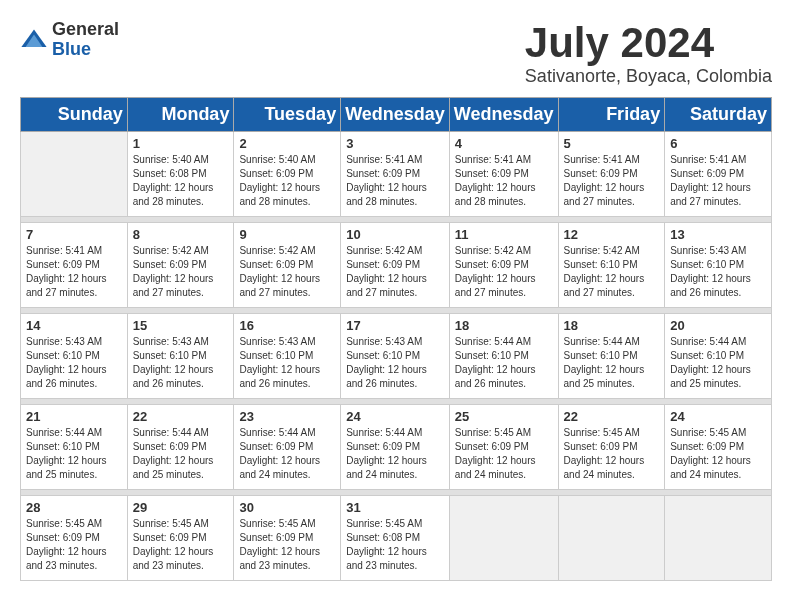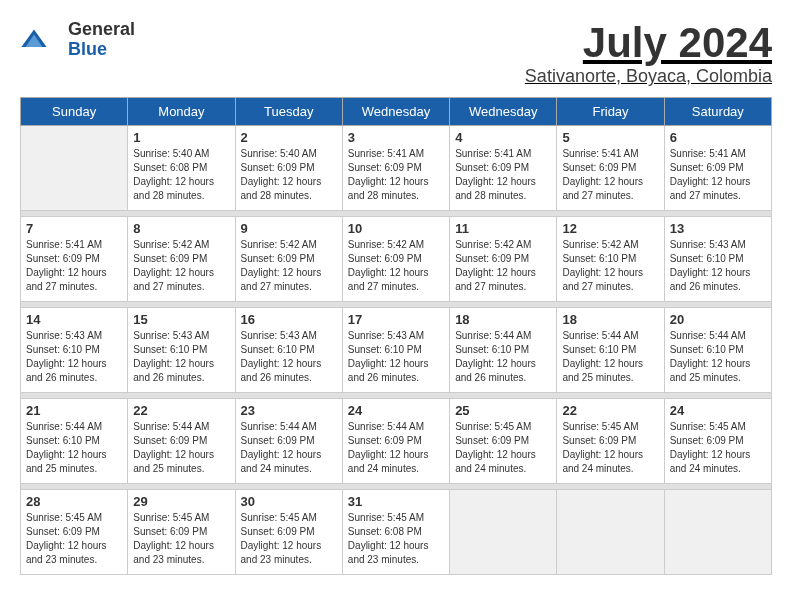--- a/index.html
+++ b/index.html
@@ -12,21 +12,21 @@
     }
     .header-area {
       display: flex;
       justify-content: space-between;
       align-items: flex-start;
       margin-bottom: 10px;
     }
     .logo {
       display: flex;
       align-items: center;
-      gap: 20px;
+      gap: 4px;
     }
     .logo-text {
       display: flex;
       flex-direction: column;
       line-height: 1.1;
     }
     .logo-general {
       font-size: 18px;
       font-weight: bold;
       color: #333;
@@ -34,22 +34,21 @@
     .logo-blue {
       font-size: 18px;
       font-weight: bold;
       color: #1a5fa8;
     }
     .logo-icon {
       width: 28px;
       height: 28px;
     }
     .title-area {
-      text-align: right;
-      text-decoration: underline;
+      text-align: left;
     }
     .main-title {
       font-size: 42px;
       font-weight: bold;
       color: #333;
       line-height: 1.1;
     }
     .subtitle {
       font-size: 18px;
       color: #404040;
@@ -58,23 +57,23 @@
       width: 100%;
       border-collapse: collapse;
       font-size: 11px;
     }
     thead tr {
       background-color: #1a5fa8;
       color: #fff;
     }
     thead th {
       padding: 6px 4px;
-      text-align: center;
-      font-size: 13px;
-      font-weight: normal;
+      text-align: right;
+      font-size: 18px;
+      font-weight: bold;
       border: 1px solid #aaa;
     }
     tbody td {
       border: 1px solid #ccc;
       padding: 4px 5px;
       vertical-align: top;
       background: #fff;
       min-height: 80px;
       width: 107px;
     }

